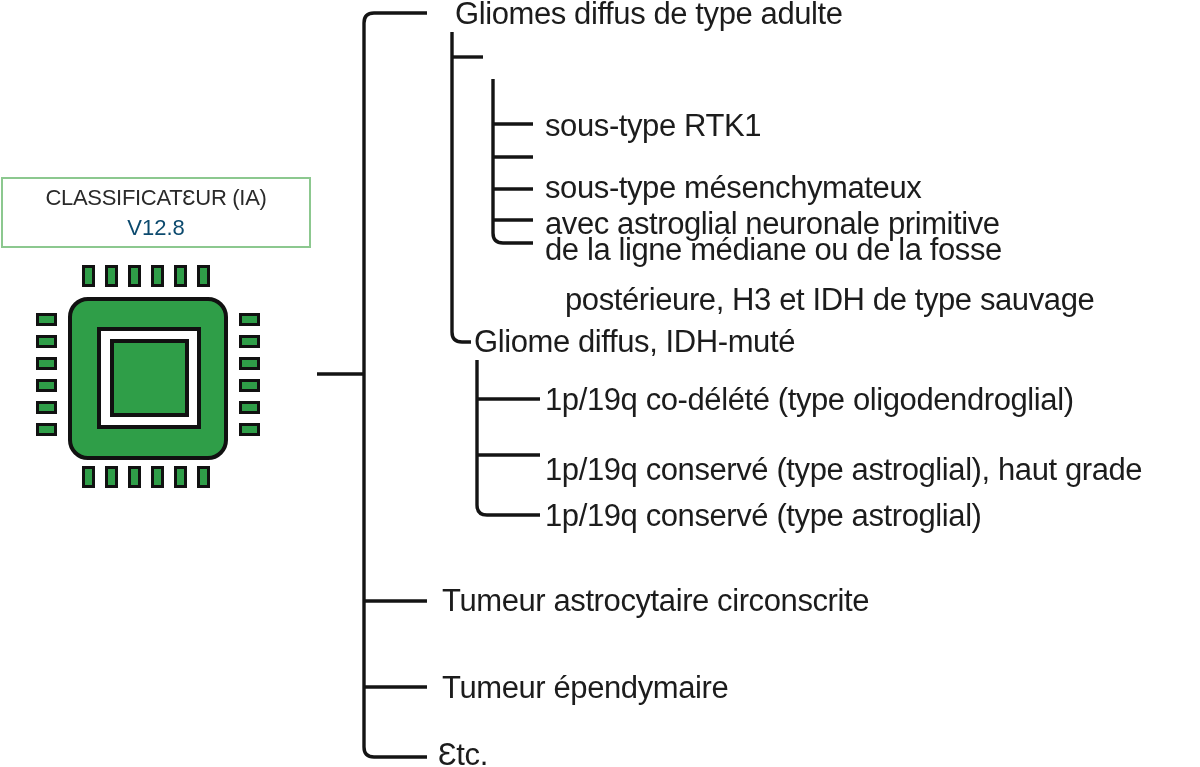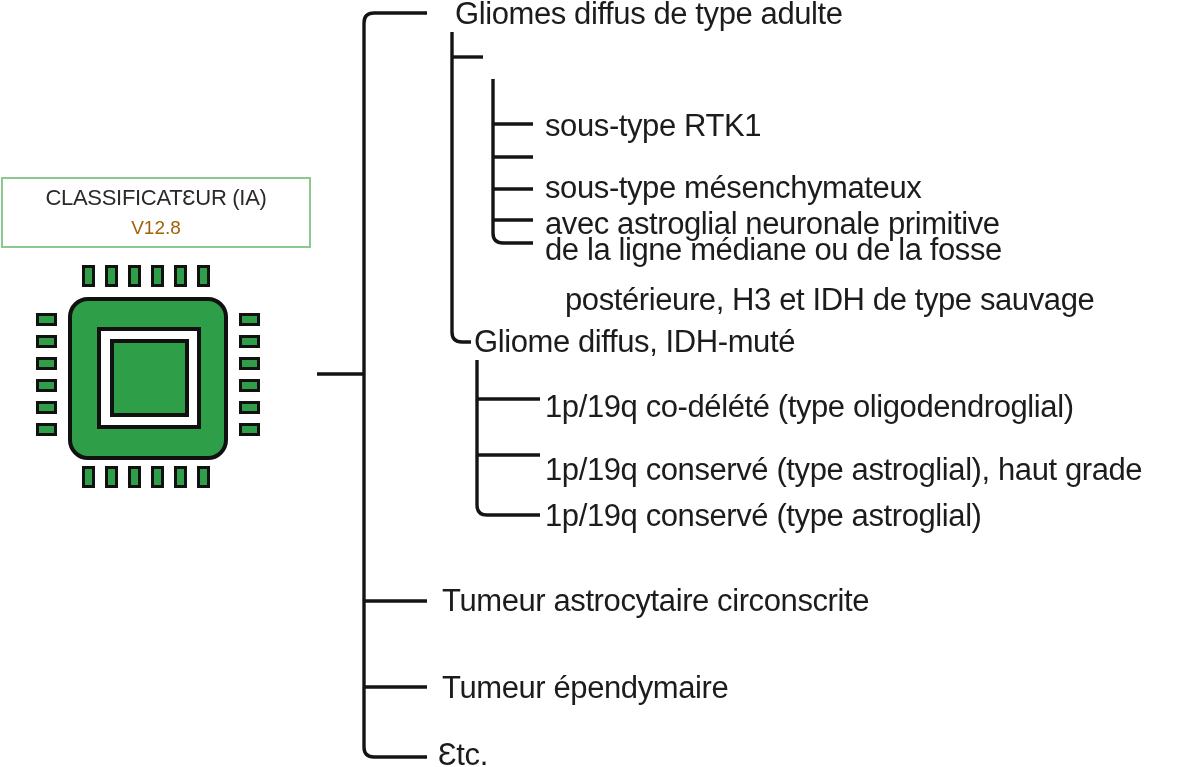--- a/index.html
+++ b/index.html
@@ -13,21 +13,21 @@
     position:absolute;white-space:nowrap;line-height:40px;height:40px;
     font-size:31px;letter-spacing:-0.4px;color:#1c1c1c;
   }
   .label-box{
     position:absolute;left:1px;top:177px;width:306px;height:67px;
     border:2px solid #8cc88f;background:#ffffff;
     display:flex;flex-direction:column;justify-content:center;align-items:center;
     text-align:center;
   }
   .label-box .t1{font-size:22px;line-height:30px;letter-spacing:-0.3px;color:#2a2a2a;}
-  .label-box .t2{font-size:19px;line-height:30px;color:#a16207;}
+  .label-box .t2{font-size:22px;line-height:30px;color:#0c4a6e;}
   
   .chip-body{
     position:absolute;left:68px;top:297px;width:160px;height:163px;
     background:#2f9e48;border:4px solid #111;border-radius:20px;box-sizing:border-box;
   }
   .chip-white{
     position:absolute;left:97px;top:327px;width:104px;height:102px;
     background:#ffffff;border:4px solid #111;box-sizing:border-box;
   }
   .chip-green{
@@ -108,20 +108,20 @@
     <path d="M477,455 H540"></path>
   </svg>
 
   <div class="node" style="left:455px;top:-6px;">Gliomes diffus de type adulte</div>
   <div class="node" style="left:545px;top:106px;">sous-type RTK1</div>
   <div class="node" style="left:545px;top:168px;">sous-type mésenchymateux</div>
   <div class="node" style="left:545px;top:204px;">avec astroglial neuronale primitive</div>
   <div class="node" style="left:545px;top:230px;">de la ligne médiane ou de la fosse</div>
   <div class="node" style="left:565px;top:280px;">postérieure, H3 et IDH de type sauvage</div>
   <div class="node" style="left:474px;top:322px;">Gliome diffus, IDH-muté</div>
-  <div class="node" style="left:545px;top:380px;margin-top:7px;">1p/19q co-délété (type oligodendroglial)</div>
+  <div class="node" style="left:545px;top:380px;">1p/19q co-délété (type oligodendroglial)</div>
   <div class="node" style="left:545px;top:450px;">1p/19q conservé (type astroglial), haut grade</div>
   <div class="node" style="left:545px;top:496px;">1p/19q conservé (type astroglial)</div>
   <div class="node" style="left:442px;top:668px;">Tumeur épendymaire</div>
   <div class="node" style="left:442px;top:581px;">Tumeur astrocytaire circonscrite</div>
   <div class="node" style="left:438px;top:735px;">Ɛtc.</div>
 
 </div>
 
 </body></html>

